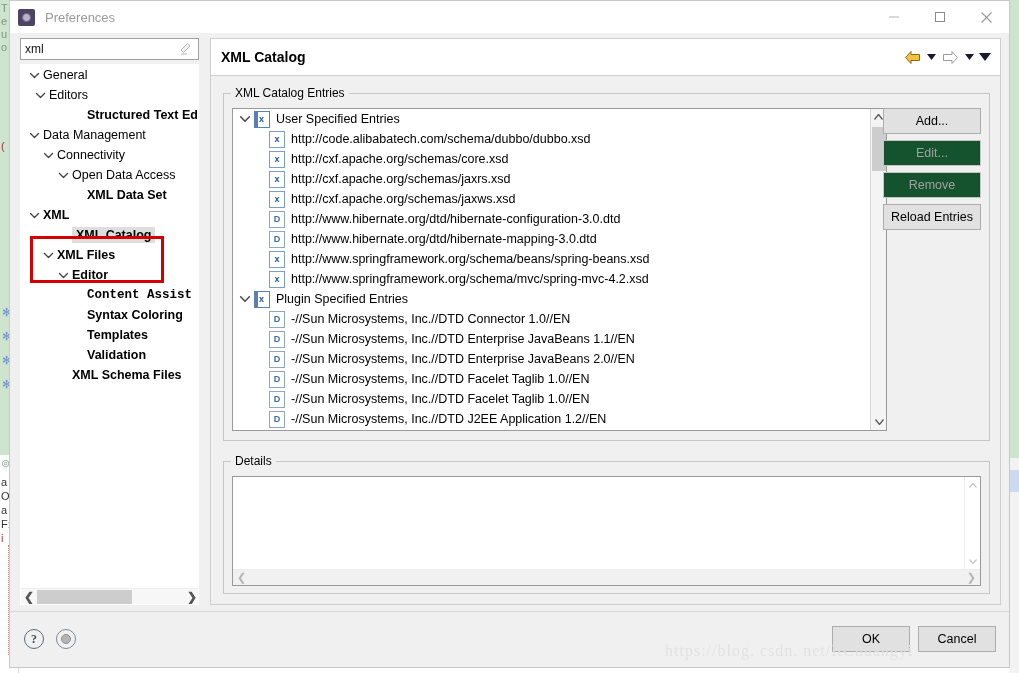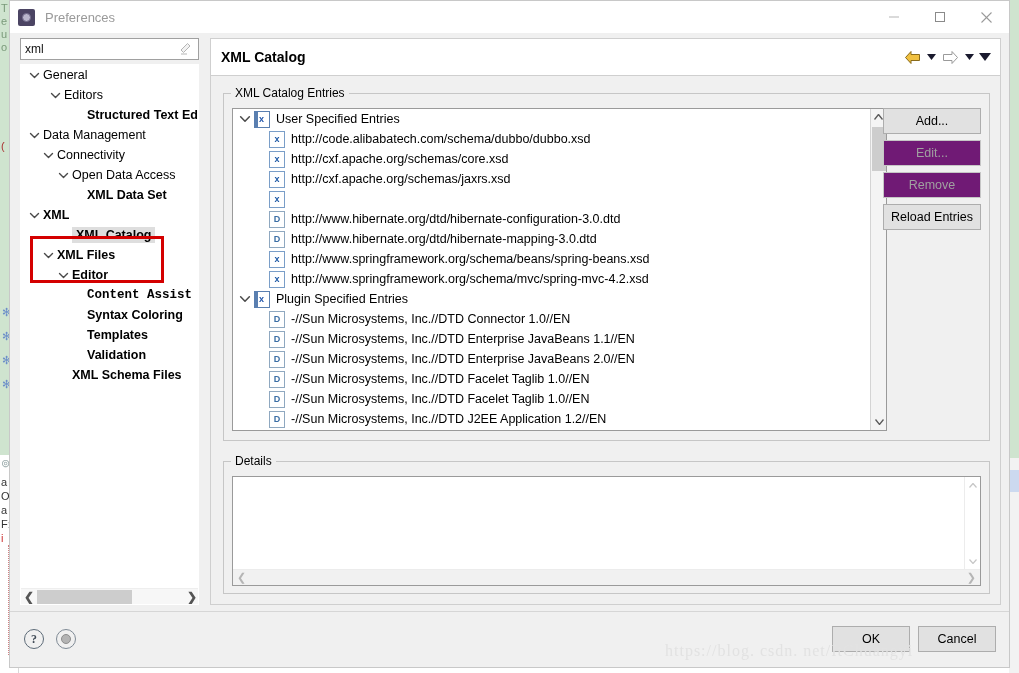--- a/index.html
+++ b/index.html
@@ -233,21 +233,21 @@
 
   
   #entry-buttons { position: absolute; right: 9px; top: 22px; width: 98px; }
   .btn {
     display: block; width: 98px; height: 26px; margin-bottom: 6px;
     background: #e1e1e1; border: 1px solid #adadad;
     font-size: 12.5px; color: #000;
     font-family: "Liberation Sans", sans-serif;
     box-sizing: border-box; cursor: pointer;
   }
-  .btn.disabled { color: #a0a0a0; background: #701a75; border-color: #c6c6c6; }
+  .btn.disabled { color: #a0a0a0; background: #14532d; border-color: #c6c6c6; }
   .btn.spaced { margin-top: 6px; }
 
   
   #details-box {
     position: absolute; left: 9px; top: 22px; right: 9px; bottom: 8px;
     background: #ffffff; border: 1px solid #9a9a9a; box-sizing: border-box;
   }
   #details-vscroll {
     position: absolute; right: 0; top: 0; width: 16px; bottom: 16px;
     background: #ffffff; border-left: 1px solid #ececec; box-sizing: border-box;
@@ -357,21 +357,21 @@
       <div id="tree-box">
         <div id="tree-items">
             <div class="tree-item" style="padding-left: 8px;">
               <span class="tree-arrow">
                 <svg width="11" height="11" viewBox="0 0 11 11">
                   <path d="M1.5 3.5 L5.5 7.5 L9.5 3.5" fill="none" stroke="#4a4a4a" stroke-width="1.4" stroke-linecap="round" stroke-linejoin="round"></path>
                 </svg>
               </span>
               <span class="tree-label">General</span>
             </div>
-            <div class="tree-item" style="padding-left: 29px;">
+            <div class="tree-item" style="padding-left: 14px;">
               <span class="tree-arrow">
                 <svg width="11" height="11" viewBox="0 0 11 11">
                   <path d="M1.5 3.5 L5.5 7.5 L9.5 3.5" fill="none" stroke="#4a4a4a" stroke-width="1.4" stroke-linecap="round" stroke-linejoin="round"></path>
                 </svg>
               </span>
               <span class="tree-label">Editors</span>
             </div>
             <div class="tree-item" style="padding-left: 52px;">
               <span class="tree-arrow"></span>
               <span class="tree-label bold">Structured Text Editors</span>
@@ -521,20 +521,21 @@
                 <div class="entry-row child">
                   <span class="ico ico-x">x</span>
                   <span>http://cxf.apache.org/schemas/core.xsd</span>
                 </div>
                 <div class="entry-row child">
                   <span class="ico ico-x">x</span>
                   <span>http://cxf.apache.org/schemas/jaxrs.xsd</span>
                 </div>
                 <div class="entry-row child">
                   <span class="ico ico-x">x</span>
+                  <span>http://cxf.apache.org/schemas/jaxws.xsd</span>
                 </div>
                 <div class="entry-row child">
                   <span class="ico ico-d">D</span>
                   <span>http://www.hibernate.org/dtd/hibernate-configuration-3.0.dtd</span>
                 </div>
                 <div class="entry-row child">
                   <span class="ico ico-d">D</span>
                   <span>http://www.hibernate.org/dtd/hibernate-mapping-3.0.dtd</span>
                 </div>
                 <div class="entry-row child">

